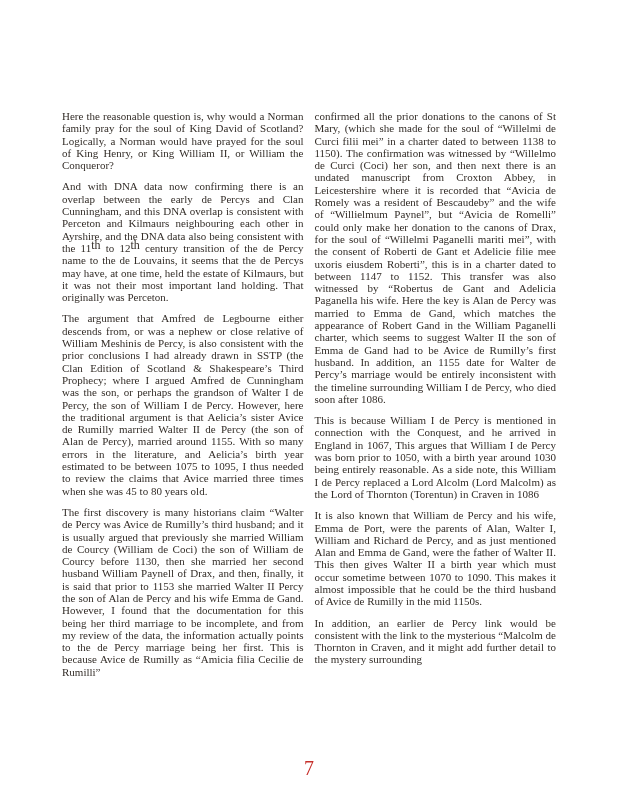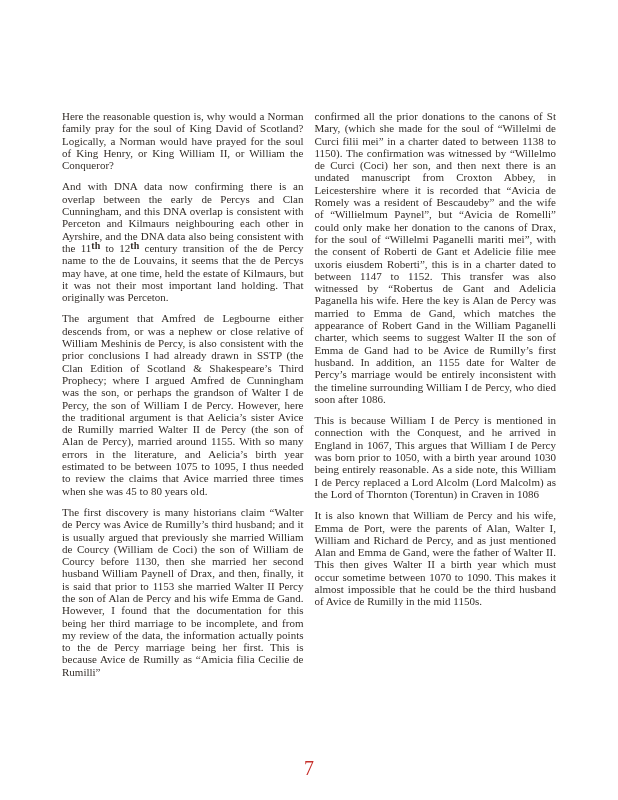--- a/index.html
+++ b/index.html
@@ -28,24 +28,23 @@
     line-height: 12.3px;
     text-align: justify;
   }
   .col p.para {
     margin: 0 0 9px 0;
     padding: 0;
   }
   .col p.para:last-child { margin-bottom: 0; }
   .col b { font-weight: 400; }
   .col sup {
-    font-size: 10px;
+    font-size: 12px;
     line-height: 0;
     vertical-align: 3.5px;
-    font-weight: bold;
   }
   .page-number {
     position: absolute;
     top: 712px;
     left: 0;
     width: 100%;
     text-align: center;
     font-size: 20px;
     line-height: 24px;
     color: #c62f2a;
@@ -59,16 +58,17 @@
     <div class="col" id="col-left">
         <p class="para"><span>Here the reasonable question is, why would a Norman family pray for the soul of King David of Scotland? Logically, a Norman would have prayed for the soul of King Henry, or King William II, or William the Conqueror?</span></p>
         <p class="para"><span>And with DNA data now confirming there is an overlap between the early de Percys and Clan Cunningham, and this DNA overlap is consistent with Perceton and Kilmaurs neighbouring each other in Ayrshire, and the DNA data also being consistent with the 11</span><sup>th</sup><span> to 12</span><sup>th</sup><span> century transition of the de Percy name to the de Louvains, it seems that the de Percys may have, at one time, held the estate of Kilmaurs, but it was not their most important land holding. That originally was Perceton.</span></p>
         <p class="para"><span>The argument that Amfred de Legbourne either descends from, or was a nephew or close relative of William Meshinis de Percy, is also consistent with the prior conclusions I had already drawn in SSTP (the Clan Edition of Scotland &amp; Shakespeare’s Third Prophecy; where I argued Amfred de Cunningham was the son, or perhaps the grandson of Walter I de Percy, the son of William I de Percy. However, here the traditional argument is that Aelicia’s sister </span><b>Avice de Rumilly married</b><span> Walter II de Percy (the son of Alan de Percy), married around 1155. With so many errors in the literature, and Aelicia’s birth year estimated to be between 1075 to 1095, I thus needed to review the claims that Avice married three times when she was </span><b>45 to 80 years old</b><span>.</span></p>
         <p class="para"><span>The first discovery is many historians claim “Walter de Percy was Avice de Rumilly’s third husband; and it is usually argued that previously she married William de Courcy (William </span><b>de Coci</b><span>) the son of William de Courcy before 1130, then she married her second husband William Paynell of Drax, and then, finally, it is said that prior to 1153 she married </span><b>Walter II Percy the son of Alan de Percy and his wife Emma de Gand.</b><span> However, I found that the documentation for this being her third marriage to be incomplete, and from my review of the data, the information actually points to the de Percy marriage being her first. This is because Avice de Rumilly as “Amicia filia Cecilie de Rumilli”</span></p>
       </div>
     <div class="col" id="col-right">
         <p class="para"><span>confirmed all the prior donations to the canons of St Mary, (which she made for the soul of “Willelmi de Curci filii mei” in a charter dated to between 1138 to 1150). The confirmation was witnessed by “Willelmo de Curci (Coci) her son, and then next there is an undated manuscript from Croxton Abbey, in Leicestershire where it is recorded that “Avicia de Romely was a resident of Bescaudeby” and the wife of “Willielmum Paynel”, </span><b>but</b><span> “Avicia de Romelli” could only make her donation to the canons of Drax, for the soul of “Willelmi Paganelli mariti mei”, </span><b>with the consent of Roberti de Gant</b><span> et Adelicie filie mee uxoris eiusdem Roberti”, this is in a charter dated to between 1147 to 1152. This transfer was also witnessed by “</span><b>Robertus de Gant</b><span> and Adelicia Paganella his wife. Here the key is Alan de Percy was married to </span><b>Emma de Gand</b><span>, which matches the appearance of Robert Gand in the William Paganelli charter, which seems to suggest Walter II the son of Emma de Gand had to be Avice de Rumilly’s first husband. In addition, an 1155 date for Walter de Percy’s marriage would be entirely inconsistent with the timeline surrounding William I de Percy, who died soon after 1086.</span></p>
         <p class="para"><span>This is because William I de Percy is mentioned in connection with the Conquest, and he arrived in England in 1067, This argues that William I de Percy was born prior to 1050, with a birth year around 1030 being entirely reasonable. As a side note, this William I de Percy replaced a Lord Alcolm (Lord Malcolm) as the Lord of Thornton (Torentun) </span><b>in Craven</b><span> in 1086</span></p>
         <p class="para"><span>It is also known that William de Percy and his wife, Emma de Port, were the parents of Alan, Walter I, William and Richard de Percy, and as just mentioned Alan and Emma de Gand, were the father of Walter II. This then gives Walter II a birth year which must occur sometime between 1070 to 1090. This makes it almost impossible that he could be the third husband of Avice de Rumilly in the mid 1150s.</span></p>
+        <p class="para"><span>In addition, an earlier de Percy link would be consistent with the link to the mysterious “Malcolm de Thornton in Craven, and it might add further detail to the mystery surrounding</span></p>
       </div>
   </div>
   <div class="page-number">7</div>
 </div>
 
 </body></html>

